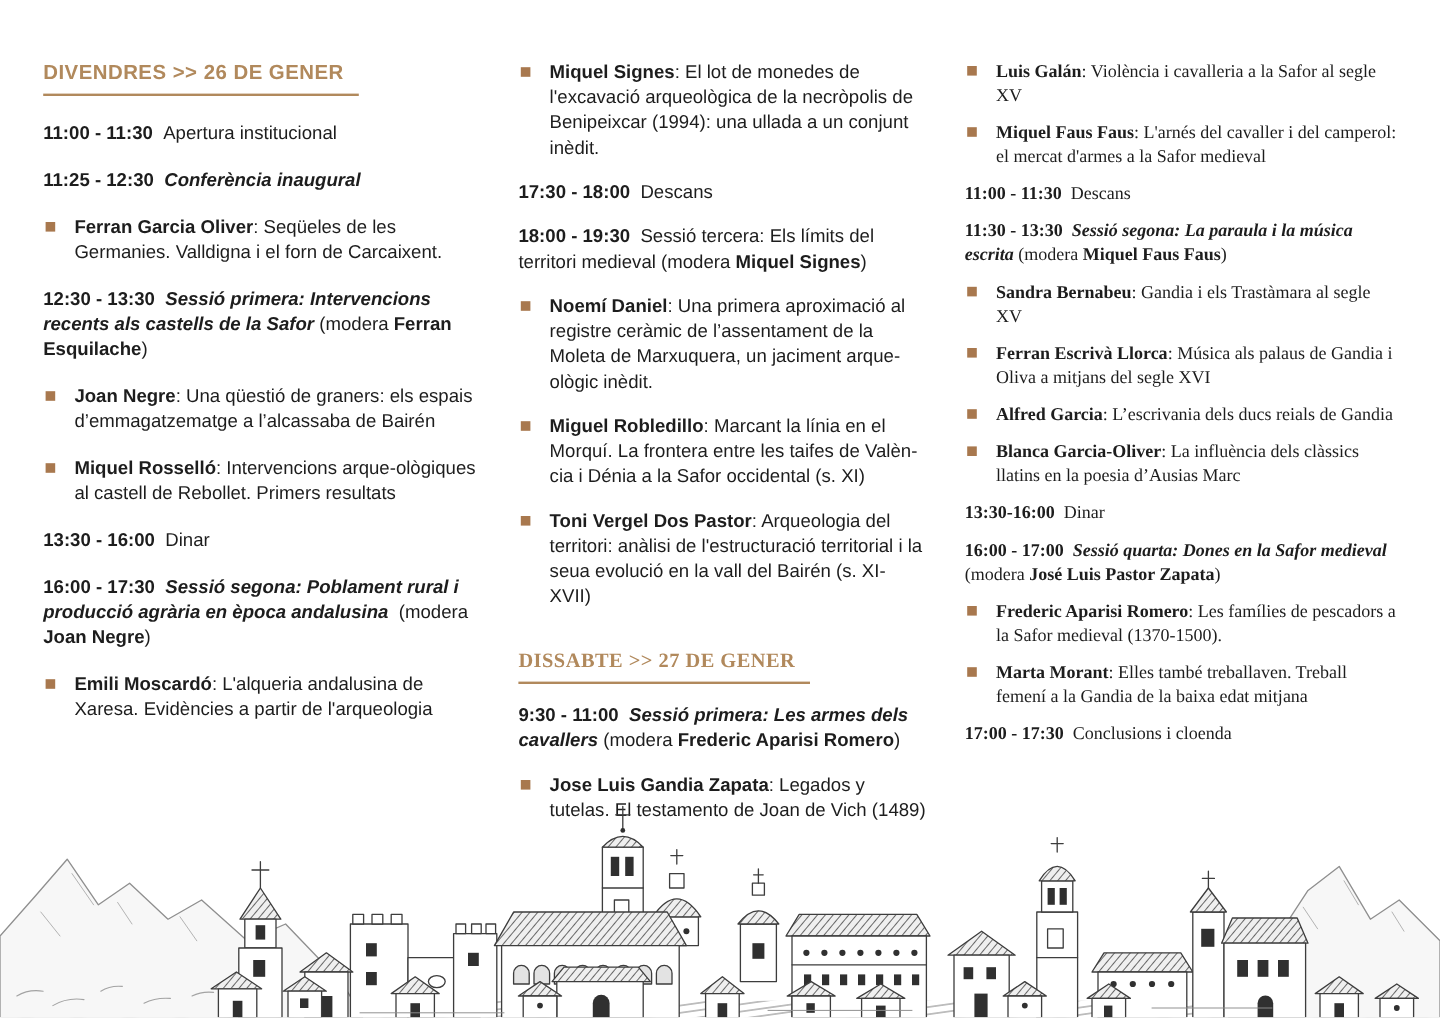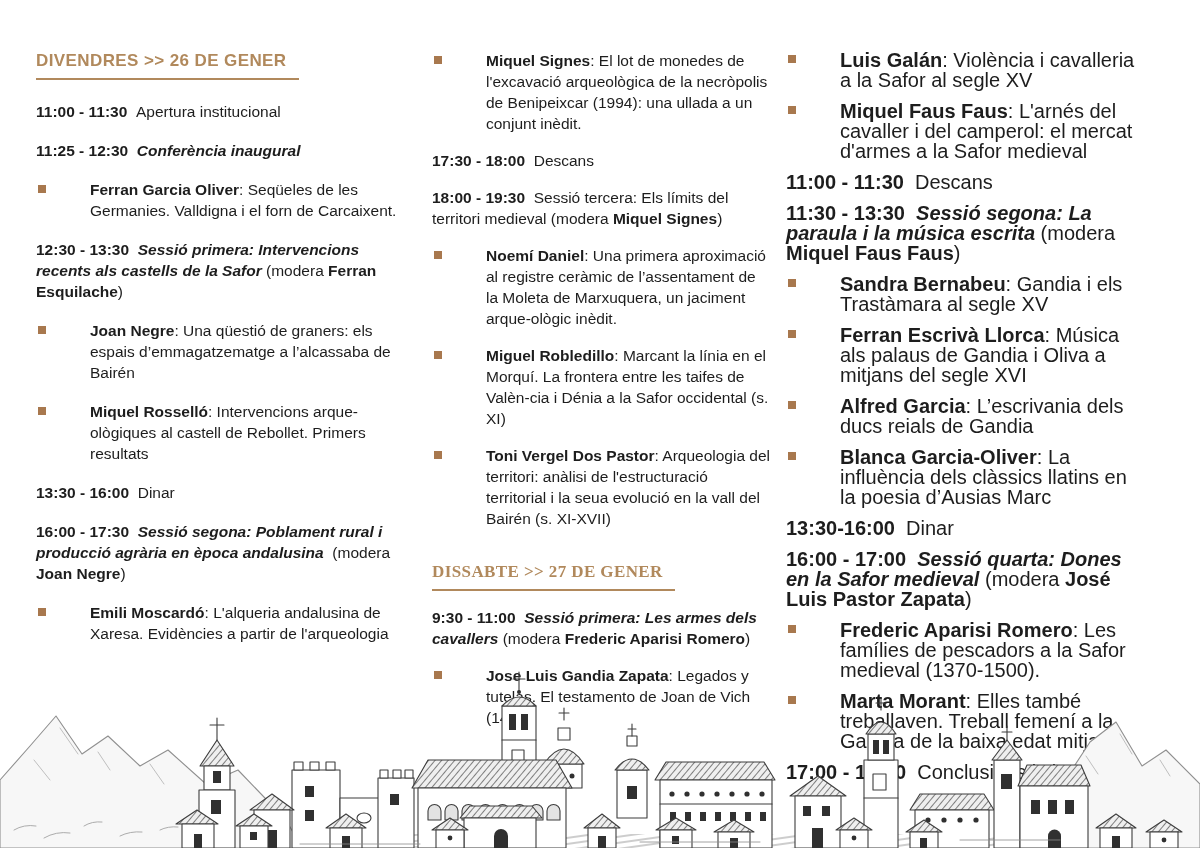--- a/index.html
+++ b/index.html
@@ -20,38 +20,38 @@
     overflow: hidden;
   }
   .col {
     position: absolute;
     top: 50px;
     font-size: 15.5px;
     line-height: 21px;
   }
   #col-0 { left: 36px;  width: 368px; }
   #col-1 { left: 432px; width: 340px; }
-  #col-2 { left: 786px; width: 360px; font-size: 20px; line-height: 20px; }
+  #col-2 { left: 804px; width: 360px; font-size: 15px; line-height: 20px; font-family: Liberation Serif, serif; }
   .item { margin-bottom: 18px; }
   #col-1 .item { margin-bottom: 16px; }
   #col-2 .item { margin-bottom: 11px; }
   .item.heading {
     font-weight: bold;
     font-size: 17px;
     letter-spacing: 0.4px;
     color: var(--accent);
     border-bottom: 2.5px solid var(--accent);
     padding-bottom: 7px;
     padding-right: 12px;
     width: max-content;
     max-width: 100%;
     margin-bottom: 21px;
   }
   .item.gap-before { margin-top: 32px; font-family: Liberation Serif, serif; }
-  .item.bullet { display: flex; gap: 28px; }
+  .item.bullet { display: flex; }
   .sq {
     flex: none;
     width: 8px;
     height: 8px;
     background: var(--bullet);
     margin: 6px 0 0 2px;
   }
   #col-2 .sq { margin-top: 5px; }
   .bullet .body { margin-left: 16px; }
   .body { white-space: pre-wrap; }

